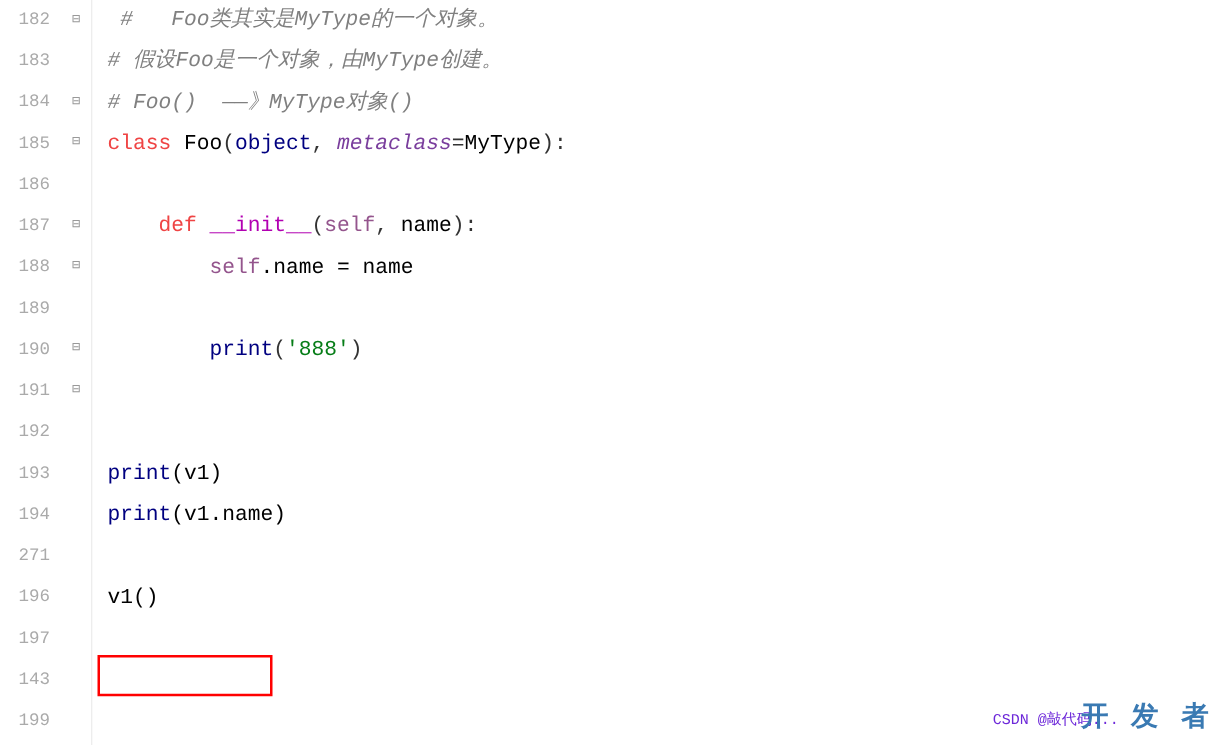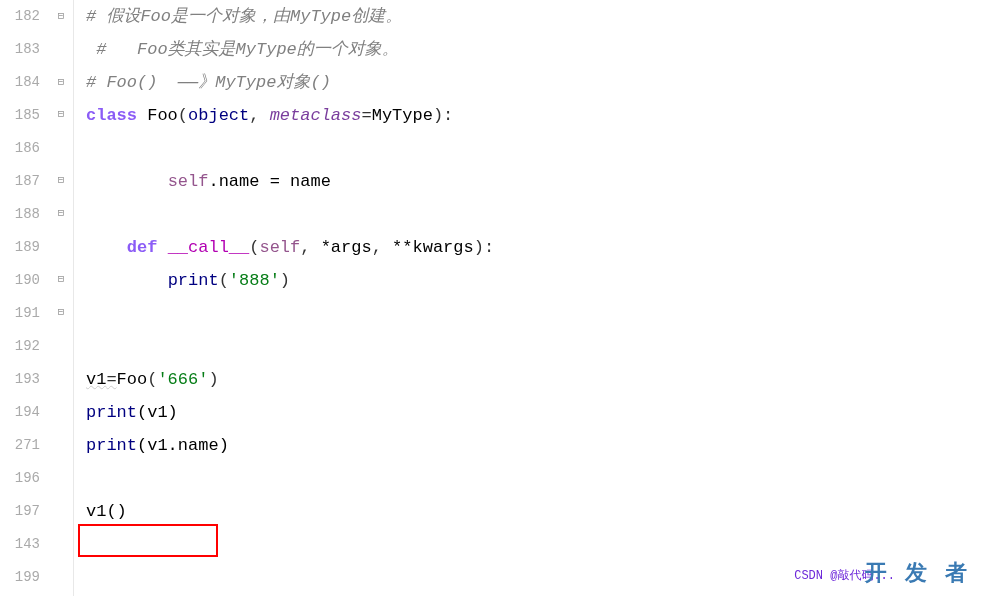--- a/index.html
+++ b/index.html
@@ -52,21 +52,21 @@
   position: relative;
 }
 .code-line {
   height: 33px;
   line-height: 33px;
   white-space: pre;
   font-size: 17px;
   color: #333333;
   position: relative;
 }
-.kw { color: #8b5cf6; font-weight: bold; }
+.kw { color: #ef4444; font-weight: normal; }
 .builtin { color: #000080; }
 .param { color: #7a3e9d; font-style: italic; }
 .func { color: #b200b2; }
 .str { color: #067d17; }
 .comment { color: #808080; font-style: italic; }
 .self { color: #94558d; }
 .ident { color: #000000; text-align: right; }
 .highlight-box {
   position: absolute;
   border: 2px solid #ff0000;
@@ -124,32 +124,31 @@
     <div class="fold-marker" style="top:10px">⊟</div>
     <div class="fold-marker" style="top:76px">⊟</div>
     <div class="fold-marker" style="top:108px">⊟</div>
     <div class="fold-marker" style="top:174px">⊟</div>
     <div class="fold-marker" style="top:207px">⊟</div>
     <div class="fold-marker" style="top:273px">⊟</div>
     <div class="fold-marker" style="top:306px">⊟</div>
   </div>
 
   <div class="code-area">
+    <div class="code-line"> <span class="comment">#   Foo类其实是MyType的一个对象。</span></div>
     <div class="code-line"><span class="comment"># 假设Foo是一个对象，由MyType创建。</span></div>
-    <div class="code-line"> <span class="comment">#   Foo类其实是MyType的一个对象。</span></div>
     <div class="code-line"><span class="comment"># Foo()  ——》MyType对象()</span></div>
     <div class="code-line"><span class="kw">class</span> <span class="ident">Foo</span>(<span class="builtin">object</span>, <span class="param">metaclass</span>=<span class="ident">MyType</span>):</div>
     <div class="code-line"></div>
+    <div class="code-line">    <span class="kw">def</span> <span class="func">__init__</span>(<span class="self">self</span>, <span class="ident">name</span>):</div>
     <div class="code-line">        <span class="self">self</span><span class="ident">.name = name</span></div>
     <div class="code-line"></div>
-    <div class="code-line">    <span class="kw">def</span> <span class="func">__call__</span>(<span class="self">self</span>, <span class="ident">*args</span>, <span class="ident">**kwargs</span>):</div>
     <div class="code-line">        <span class="builtin">print</span>(<span class="str">'888'</span>)</div>
     <div class="code-line"></div>
     <div class="code-line"></div>
-    <div class="code-line"><span class="wave"><span class="ident">v1</span><span>=</span></span><span class="ident">Foo</span>(<span class="str">'666'</span>)</div>
     <div class="code-line"><span class="builtin">print</span><span class="ident">(v1)</span></div>
     <div class="code-line"><span class="builtin">print</span><span class="ident">(v1.name)</span></div>
     <div class="code-line"></div>
     <div class="code-line"><span class="ident">v1()</span></div>
     <div class="code-line"></div>
   </div>
 </div>
 
 <div class="highlight-box" style="left:78px; top:524px; width:140px; height:33px;"></div>
 

